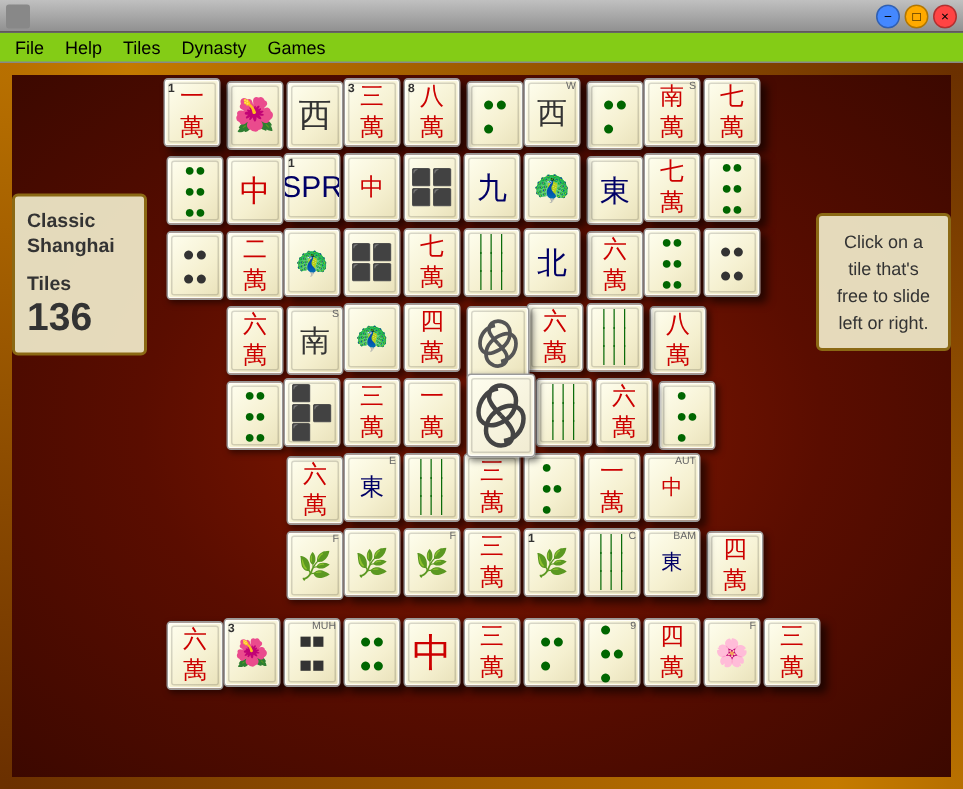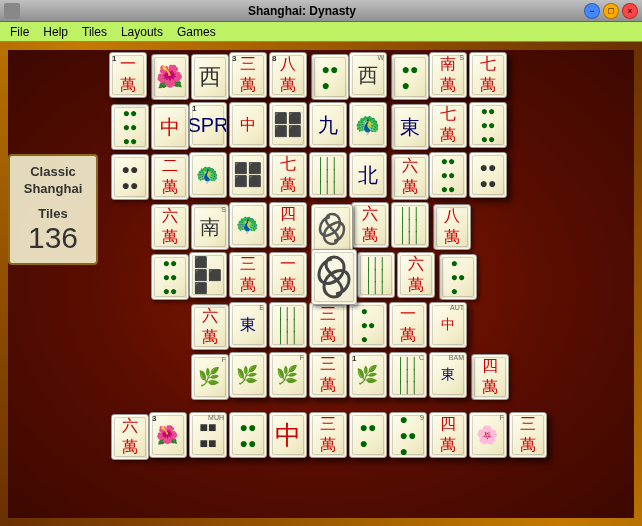--- a/index.html
+++ b/index.html
@@ -49,21 +49,21 @@
       justify-content: center;
       font-size: 9px;
     }
     .win-btn-min { background: #4488ff; }
     .win-btn-max { background: #ffaa00; }
     .win-btn-close { background: #ff4444; }
 
     
     #menu-bar {
       height: 20px;
-      background: #bef264;
+      background: #84cc16;
       display: flex;
       align-items: center;
       padding: 0 4px;
       border-bottom: 1px solid #888;
       gap: 2px;
     }
     .menu-item {
       font-size: 12px;
       color: #000;
       padding: 2px 6px;
@@ -86,44 +86,44 @@
       top: 0; left: 0; right: 0; bottom: 0;
       border: 8px solid transparent;
       border-image: linear-gradient(45deg, #6b3000, #c47a00, #6b3000) 1;
       pointer-events: none;
     }
 
     
     #left-panel {
       position: absolute;
       left: 8px;
-      top: 112px;
+      top: 87px;
       width: 90px;
       background: rgba(255,255,220,0.85);
       border: 2px solid #8B6914;
       border-radius: 4px;
       padding: 8px;
-      text-align: center;
+      text-align: left;
       z-index: 10;
     }
     #left-panel .panel-title {
       font-size: 13px;
       font-weight: bold;
       color: #333;
       line-height: 1.3;
     }
     #left-panel .panel-tiles {
       font-size: 13px;
       font-weight: bold;
       color: #333;
       margin-top: 8px;
     }
     #left-panel .panel-count {
-      font-size: 30px;
-      font-weight: normal;
+      font-size: 26px;
+      font-weight: bold;
       color: #333;
     }
 
     #right-panel {
       position: absolute;
       right: 8px;
       top: 100px;
       width: 90px;
       background: rgba(255,255,220,0.85);
       border: 2px solid #8B6914;
@@ -213,44 +213,46 @@
     
     .tile-special {
       background: linear-gradient(135deg, #fffff0 0%, #f5f0d0 60%, #e8e0b8 100%);
     }
   </style>
 </head>
 <body>
 
 <div id="title-bar">
   <div id="title-icon"></div>
-  <span id="title-text">Shanghai: Dynasty</span>
   <div id="window-controls">
     <div class="win-btn win-btn-min">−</div>
     <div class="win-btn win-btn-max">□</div>
     <div class="win-btn win-btn-close">×</div>
   </div>
 </div>
 
 <div id="menu-bar">
   <span class="menu-item">File</span>
   <span class="menu-item">Help</span>
   <span class="menu-item">Tiles</span>
-  <span class="menu-item">Layouts</span>
+  <span class="menu-item">Dynasty</span>
   <span class="menu-item">Games</span>
 </div>
 
 <div id="game-area">
 
   <div id="left-panel">
     <div class="panel-title">Classic Shanghai</div>
     <div class="panel-tiles">Tiles</div>
     <div class="panel-count">136</div>
   </div>
 
+  <div id="right-panel">
+    <span>Click on a tile that's free to slide left or right.</span>
+  </div>
 
   <div id="board-container">
     <div class="board">
 
       <div class="tile tile-elevated" style="left:0px;top:0px;z-index:5">
           <span class="tile-num">1</span>
           <span class="char-red t-wan">一<br>萬</span>
         </div>
       <div class="tile" style="left:40px;top:0px;">
           <span class="char-green" style="font-size:22px">🌺</span>

